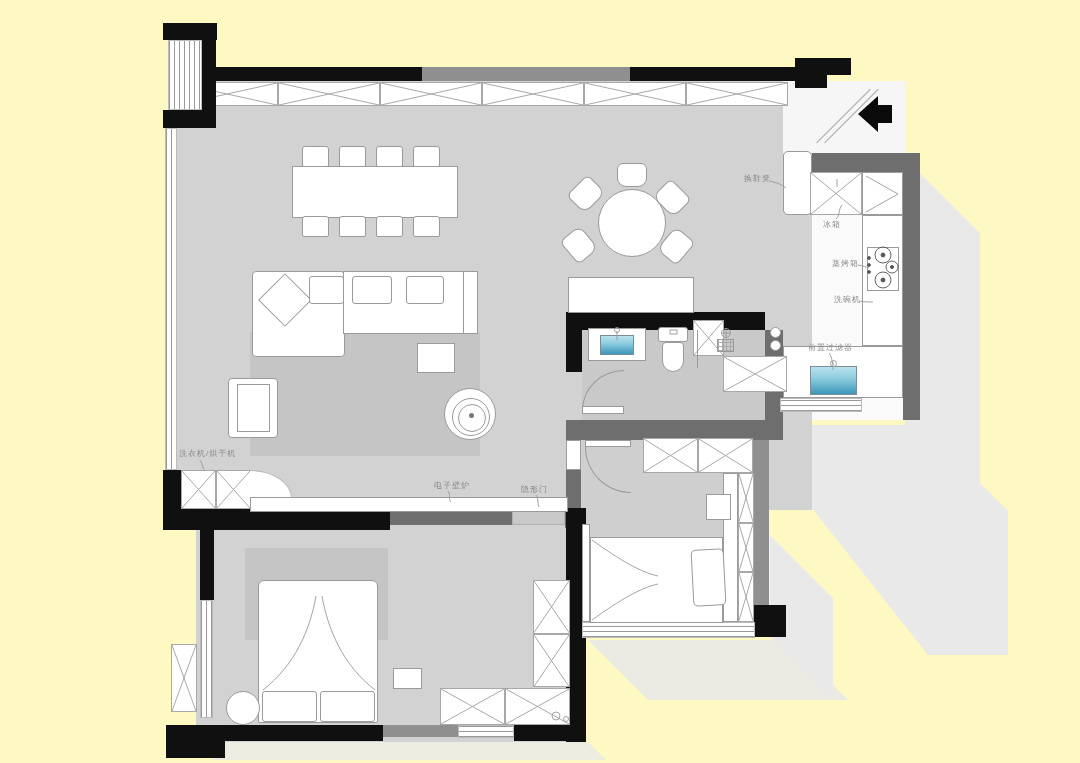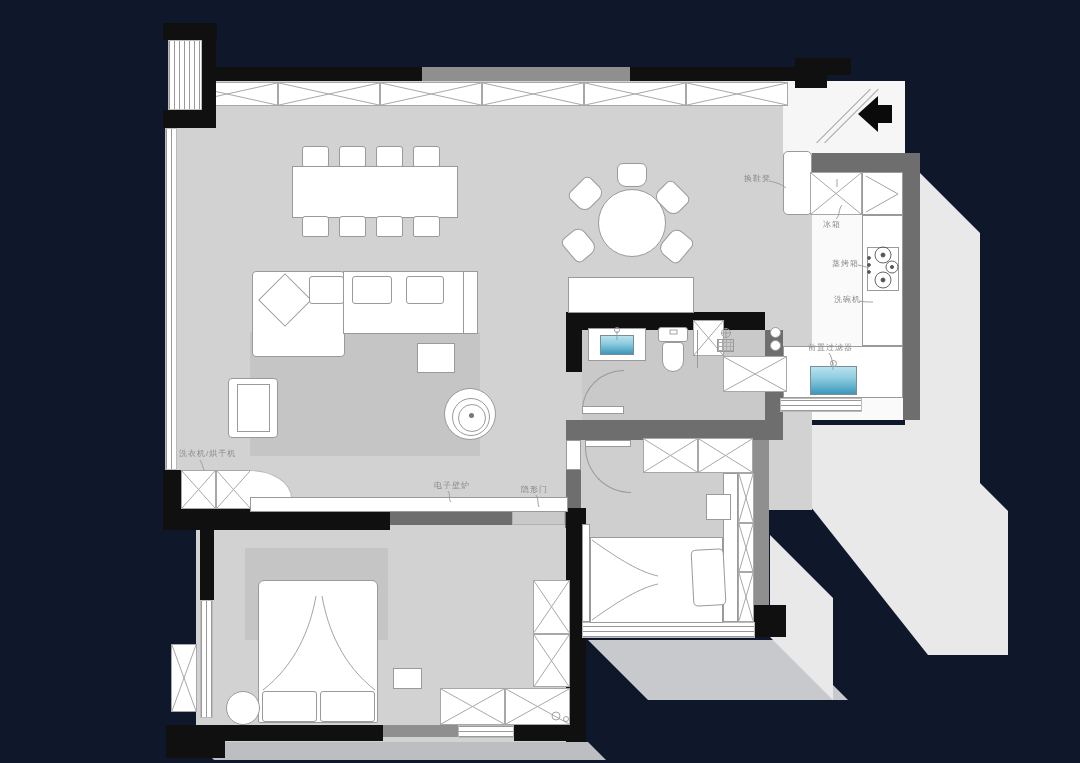--- a/index.html
+++ b/index.html
@@ -1,16 +1,16 @@
 <!DOCTYPE html>
 <html style="--wall_black: #101010; --wall_gray: #6e6e6e; --wall_light_gray: #8f8f8f; --floor_gray: #d2d2d2; --bath_floor: #c9c9c9; --bedroom2_upper_floor: #cfcfcf; --bedroom2_lower_floor: #f4f4f4; --rug: #c5c5c5; --shadow: #e9e9e9; --sink_blue_top: #b8e2ee; --sink_blue_bottom: #3d97ba; --hidden_door_panel: #c9c9c9; --label_text: #8a8a8a;"><head>
 <meta charset="utf-8">
 <style>
   html,body{margin:0;padding:0;background:#fff;}
-  .plan{position:relative;width:1080px;height:763px;background:#0f172a;overflow:hidden;
+  .plan{position:relative;width:1080px;height:763px;background:#fef9c3;overflow:hidden;
         font-family:"Liberation Sans","DejaVu Sans",sans-serif;}
   .abs{position:absolute;box-sizing:border-box;}
   .wall{background:var(--wall_black);}
   .wgray{background:var(--wall_gray);}
   .wlight{background:var(--wall_light_gray);}
   .floor{background:var(--floor_gray);}
   .furn{background:#fff;border:1px solid #9a9a9a;}
   .circle{border-radius:50%;}
   .shadow{background:var(--shadow);}
   .xbox{background:#fff;border:1px solid #a8a8a8;position:relative;box-sizing:border-box;}

